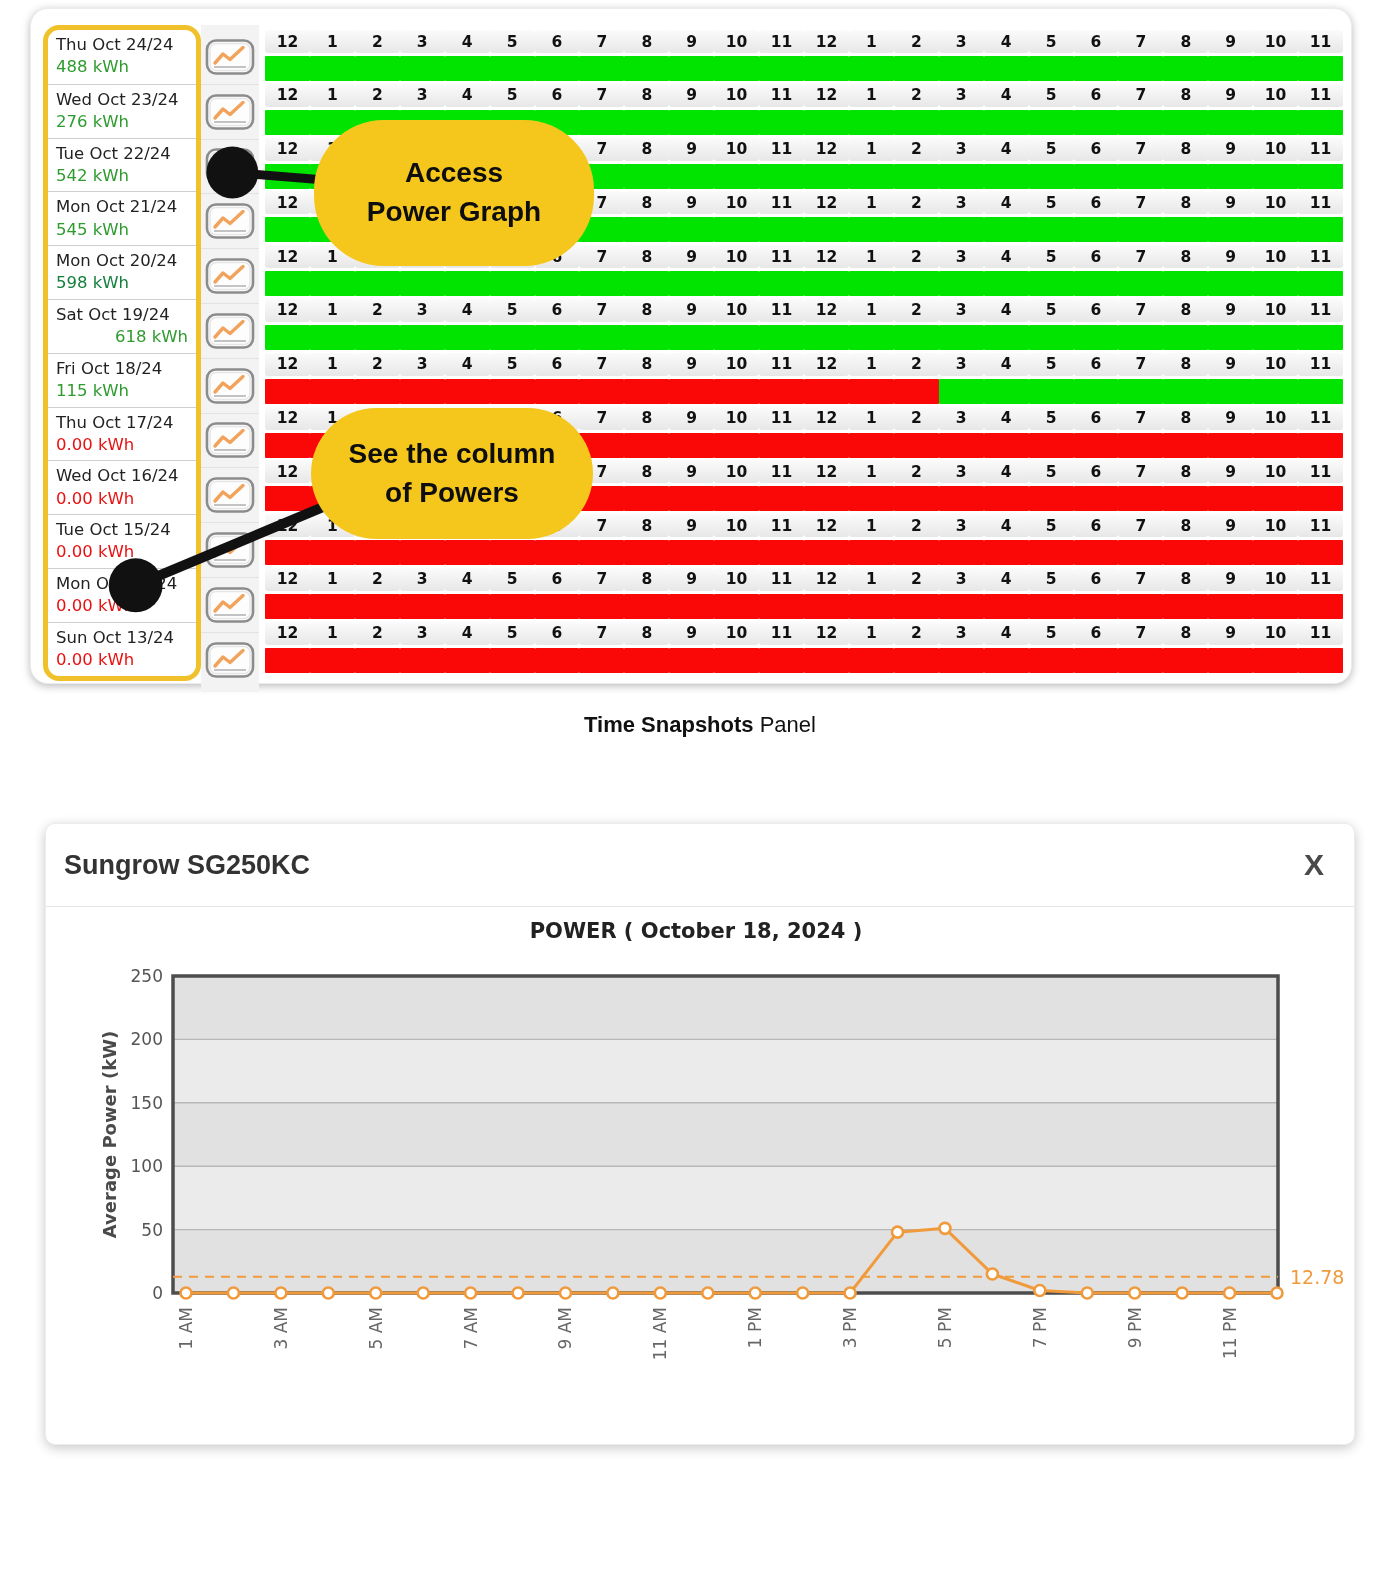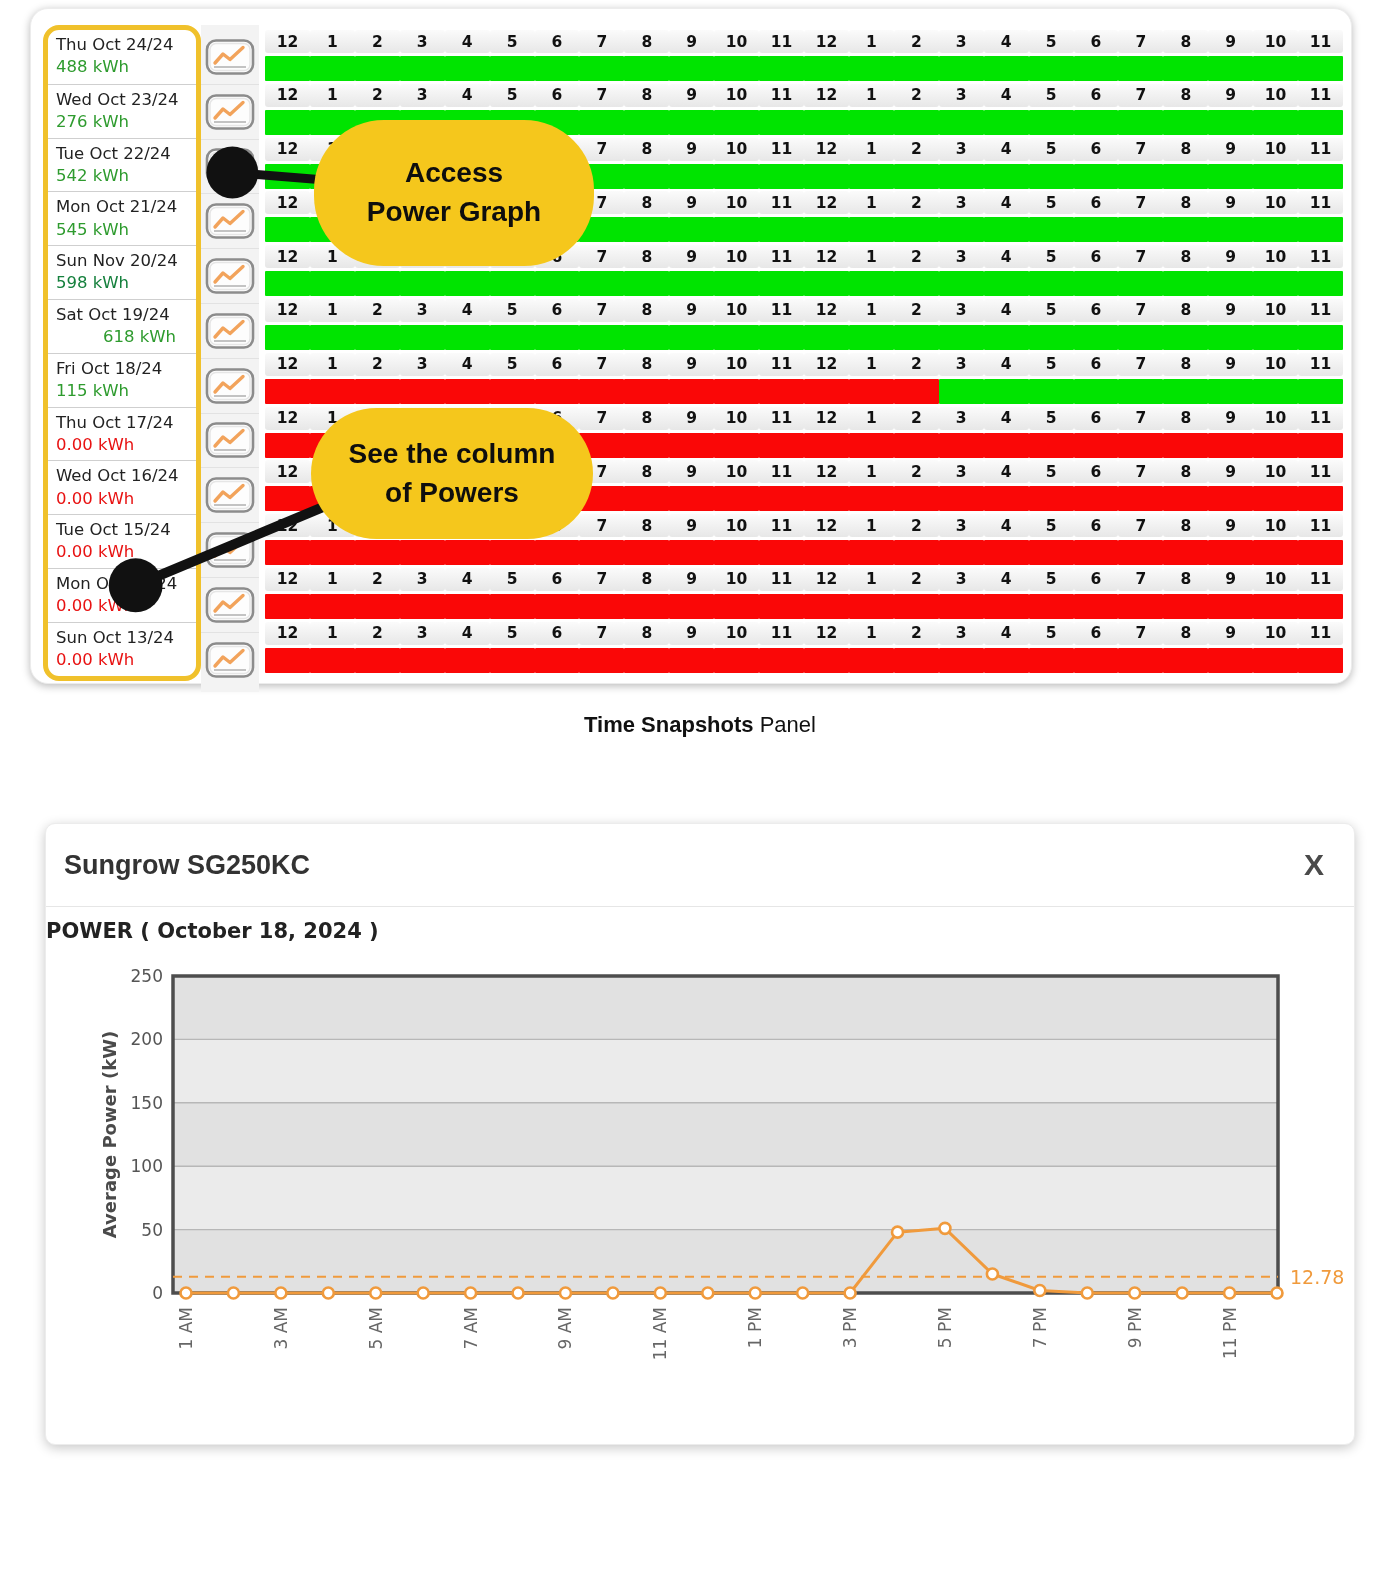--- a/index.html
+++ b/index.html
@@ -6,21 +6,21 @@
   #page{position:relative;width:1400px;height:1576px;background:#ffffff;overflow:hidden;
         font-family:"DejaVu Sans",sans-serif;}
 
   
   .snap-panel{position:absolute;left:30px;top:8px;width:1322px;height:676px;background:#fff;
               border:1px solid #ececec;border-radius:18px;box-shadow:0 2px 8px rgba(0,0,0,.28);
               box-sizing:border-box;}
   .snap-table{position:absolute;left:12px;top:16px;right:8px;display:flex;align-items:flex-start;}
   .date-col{width:158px;box-sizing:border-box;border:5px solid #F0C12B;border-radius:16px;
             background:#fff;flex-shrink:0;}
-  .date-cell{height:53.8px;box-sizing:border-box;padding:4px 20px 0 8px;overflow:hidden;}
+  .date-cell{height:53.8px;box-sizing:border-box;padding:4px 8px 0 8px;overflow:hidden;}
   .date-cell + .date-cell{border-top:1px solid #cfcfcf;}
   .date-label{font-size:16.5px;color:#222;line-height:1.35;white-space:nowrap;}
   .energy-value{font-size:16.5px;line-height:1.3;white-space:nowrap;}
   .icon-col{width:58px;flex-shrink:0;background:#f3f3f3;padding-top:5px;padding-bottom:5px;}
   .icon-cell{height:53.8px;display:flex;align-items:center;justify-content:center;}
   .icon-cell + .icon-cell{border-top:1px solid #e2e2e2;}
   .graph-btn{width:50px;height:38px;padding:0;border:none;background:transparent;cursor:pointer;}
   .hours-col{flex:1;margin-left:6px;padding-top:5px;}
   .grid-row{height:53.8px;box-sizing:border-box;}
   .hdr-grid,.cell-grid{display:grid;grid-template-columns:repeat(24,1fr);}
@@ -44,21 +44,21 @@
   
   .power-card{position:absolute;left:45px;top:823px;width:1310px;height:622px;background:#fff;
               border:1px solid #ececec;border-radius:10px;box-shadow:0 3px 12px rgba(0,0,0,.22);
               box-sizing:border-box;}
   .power-header{position:absolute;left:0;top:0;right:0;height:83px;display:flex;align-items:center;
                 justify-content:space-between;padding:0 26px 0 18px;box-sizing:border-box;
                 border-bottom:1px solid #e6e6e6;}
   .power-title{font-family:"Liberation Sans",sans-serif;font-weight:bold;font-size:27px;color:#333;}
   .close-btn{border:none;background:transparent;font-family:"Liberation Sans",sans-serif;
              font-weight:bold;font-size:30px;color:#4a4a4a;cursor:pointer;padding:0 4px;}
-  .chart-title{position:absolute;left:0;right:8px;top:95px;text-align:left;
+  .chart-title{position:absolute;left:0;right:8px;top:95px;text-align:center;
                font-family:"DejaVu Sans",sans-serif;font-weight:bold;font-size:21px;color:#222;}
   #power-chart{position:absolute;left:0;top:137px;}
 </style>
 </head>
 <body>
 
 <div id="page">
 
   <div class="snap-panel">
     <div class="snap-table">
@@ -73,21 +73,21 @@
           </div>
           <div class="date-cell">
             <div class="date-label">Tue Oct 22/24</div>
             <div class="energy-value" style="color: rgb(46, 155, 46);">542 kWh</div>
           </div>
           <div class="date-cell">
             <div class="date-label">Mon Oct 21/24</div>
             <div class="energy-value" style="color: rgb(46, 155, 46);">545 kWh</div>
           </div>
           <div class="date-cell">
-            <div class="date-label">Sun Nov 20/24</div>
+            <div class="date-label">Mon Oct 20/24</div>
             <div class="energy-value" style="color: #15803d;">598 kWh</div>
           </div>
           <div class="date-cell">
             <div class="date-label">Sat Oct 19/24</div>
             <div class="energy-value" style="color: rgb(46, 155, 46); text-align: right;">618 kWh</div>
           </div>
           <div class="date-cell">
             <div class="date-label">Fri Oct 18/24</div>
             <div class="energy-value" style="color: rgb(46, 155, 46);">115 kWh</div>
           </div>

